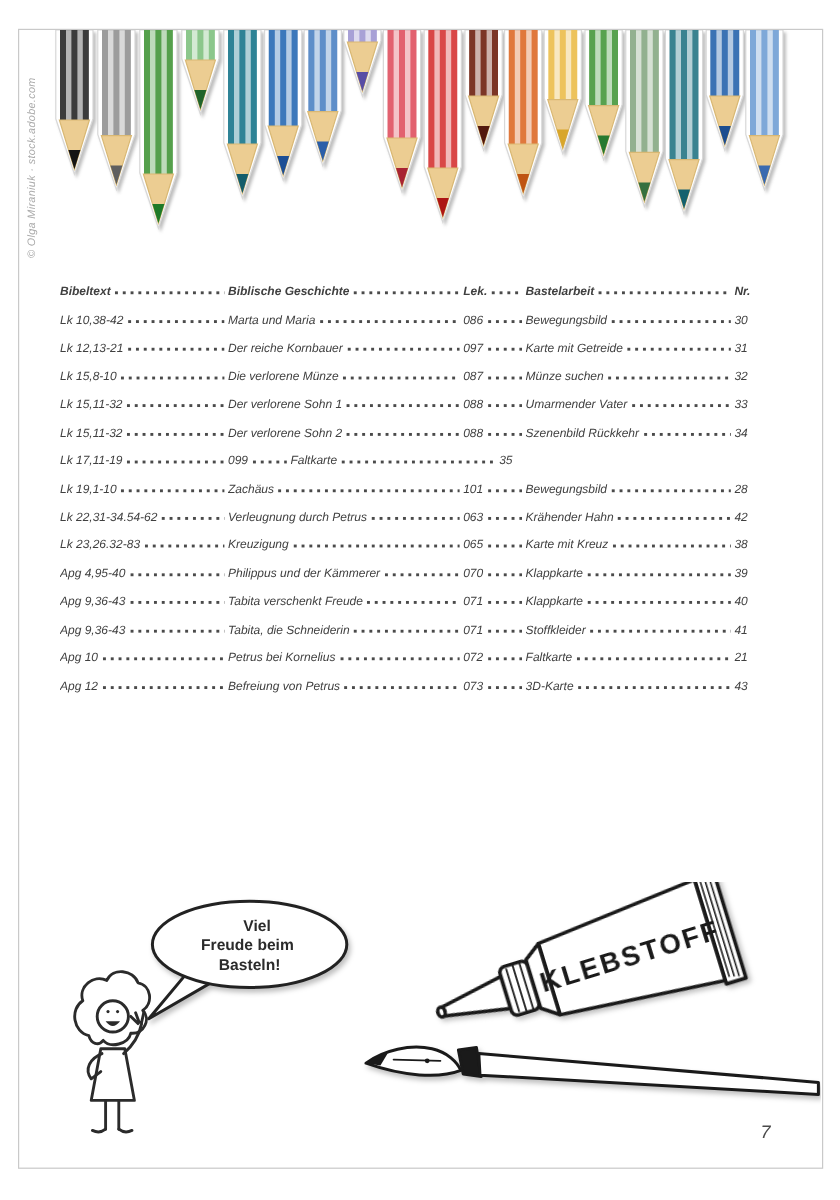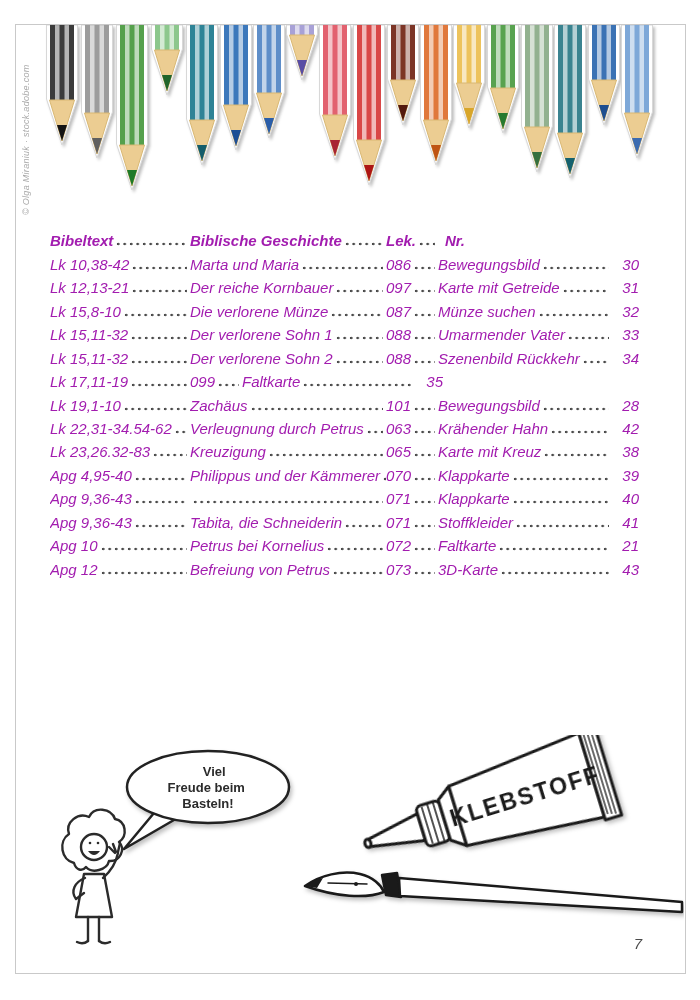--- a/index.html
+++ b/index.html
@@ -18,27 +18,27 @@
   
   .credit {
     position:absolute; left:5px; top:190px;
     transform:rotate(-90deg); transform-origin:0 0;
     font-size:9px; color:#a9a9a9; white-space:nowrap; letter-spacing:.3px;
     font-style:italic;
   }
   
   .toc {
     position:absolute; left:34px; top:201px; width:589px;
-    font-style:italic; font-size:15px; color:#a21caf;
+    font-style:italic; font-size:10px; color:#404040;
   }
   .toc-row { display:flex; height:23.45px; align-items:flex-end; }
   .toc-row.header { font-weight:bold; }
   .c { display:flex; align-items:flex-end; overflow:hidden; }
   .c1{width:140px} .c2{width:196px} .c3{width:52px} .c4{width:174px}
-  .c5{width:27px; justify-content:flex-end}
+  .c5{width:27px; }
   .t { white-space:nowrap; }
   .leader {
     flex:1 1 auto; min-width:7px; height:4px; align-self:flex-end;
     margin:0 3px 3px 3px;
     background-image:radial-gradient(circle at 2px 2px, #4a4a4a 1.25px, transparent 1.6px);
     background-size:6.5px 4px; background-repeat:repeat-x; background-position:0 100%;
   }
   
   .illustration { position:absolute; left:20px; top:710px; width:648px; height:238px; }
   .bubble-text { font-family:"Liberation Sans",sans-serif; font-weight:bold; font-size:13px; fill:#2b2b2b; }
@@ -229,20 +229,24 @@
           <span class="leader"></span>
         </div>
       <div class="c c2">
           <span class="t">Biblische Geschichte</span>
           <span class="leader"></span>
         </div>
       <div class="c c3">
           <span class="t">Lek.</span>
           <span class="leader"></span>
         </div>
+      <div class="c c4">
+          <span class="t">Bastelarbeit</span>
+          <span class="leader"></span>
+        </div>
       <div class="c c5">
           <span class="t">Nr.</span>
         </div>
     </div>
     <div id="toc-rows">
         <div class="toc-row">
           <div class="c c1">
             <span class="t">Lk 10,38-42</span>
             <span class="leader"></span>
           </div>
@@ -446,20 +450,21 @@
           <div class="c c5">
             <span class="t">39</span>
           </div>
         </div>
         <div class="toc-row">
           <div class="c c1">
             <span class="t">Apg 9,36-43</span>
             <span class="leader"></span>
           </div>
           <div class="c c2">
+            <span class="t">Tabita verschenkt Freude</span>
             <span class="leader"></span>
           </div>
           <div class="c c3">
             <span class="t">071</span>
             <span class="leader"></span>
           </div>
           <div class="c c4">
             <span class="t">Klappkarte</span>
             <span class="leader"></span>
           </div>

